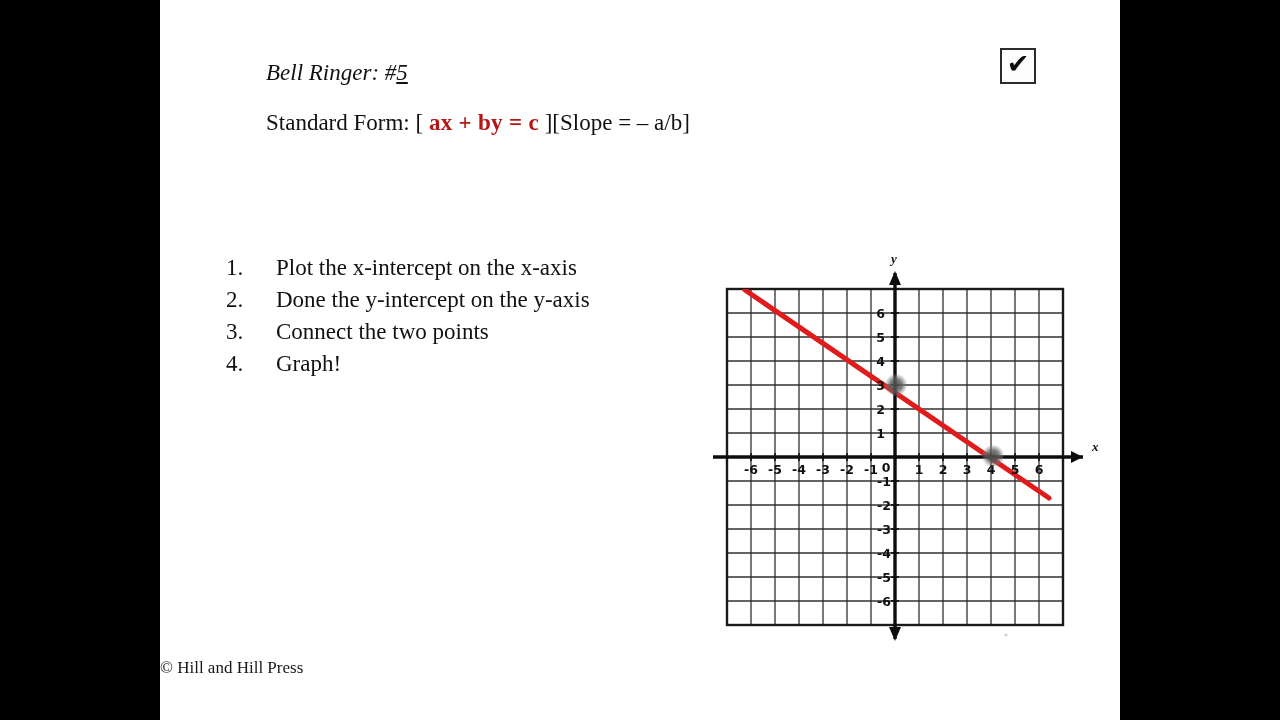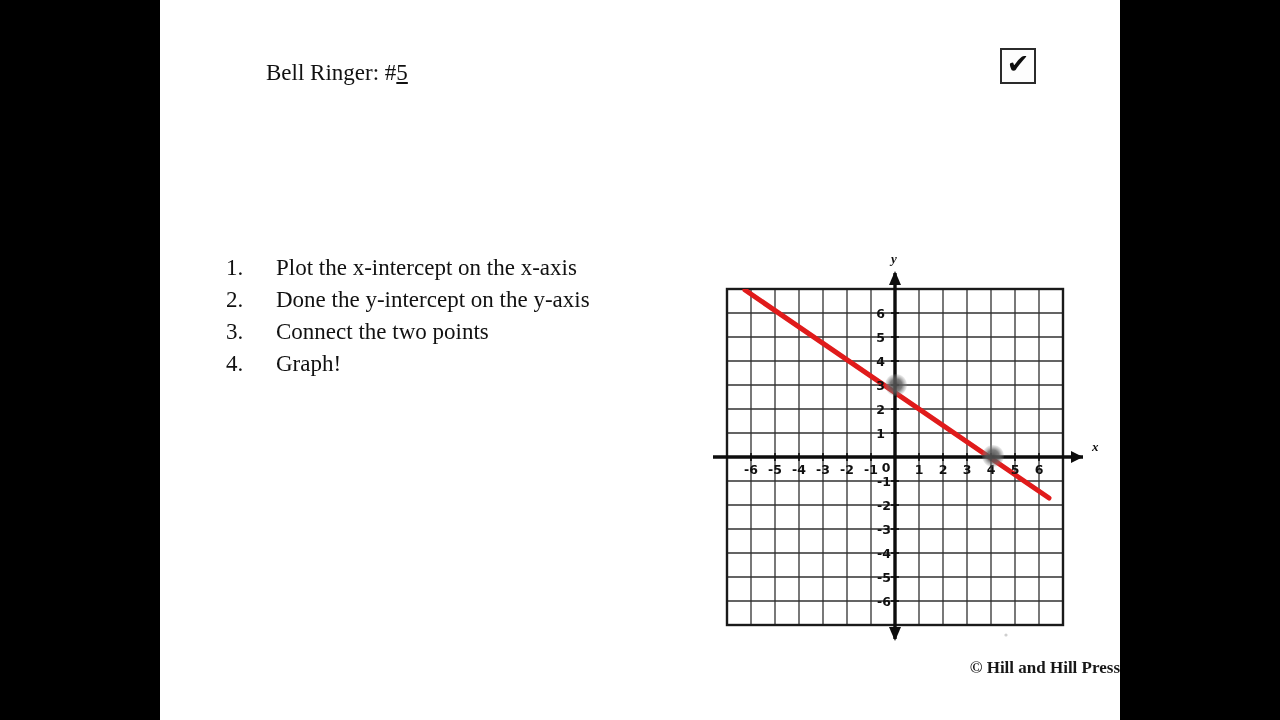--- a/index.html
+++ b/index.html
@@ -33,20 +33,21 @@
     font-family: "Liberation Serif", serif;
     white-space: nowrap;
     line-height: 1.0;
   }
 
   
   #bell-ringer-line {
     left: 106px;
     top: 61px;
     font-size: 23px;
+    font-style: italic;
   }
   #bell-ringer-number {
     text-decoration: underline;
   }
   #standard-form-line {
     left: 106px;
     top: 111px;
     font-size: 23px;
   }
   #standard-form-formula {
@@ -120,24 +121,24 @@
     font-weight: bold;
     color: #12259b;
     font-family: "Liberation Serif", serif;
   }
 
   
   #footer-credit {
     left: 0px;
     top: 659px;
     width: 960px;
-    text-align: right;
+    text-align: left;
     font-size: 17px;
     color: #171717;
-    font-weight: bold;
+    font-weight: normal;
     white-space: nowrap;
   }
 
   
   #graph-figure {
     position: absolute;
     left: 545px;
     top: 245px;
     width: 400px;
     height: 400px;
@@ -162,20 +163,23 @@
 </head>
 <body>
 
 <div id="slide-root">
   <div id="slide-canvas">
 
     <div class="txt" id="bell-ringer-line">
       <span>Bell Ringer: #</span><span id="bell-ringer-number">5</span>
     </div>
 
+    <div class="txt" id="standard-form-line">
+      <span>Standard Form</span><span>: [ </span><span id="standard-form-formula">ax + by = c</span><span> ][Slope = – a/b]</span>
+    </div>
 
 
     <div id="check-box">
       <div id="check-icon">✔</div>
     </div>
 
     <ol id="steps-list">
       <li>
         <span class="step-num">1.</span>
         <span class="step-text">Plot the x-intercept on the x-axis</span>

